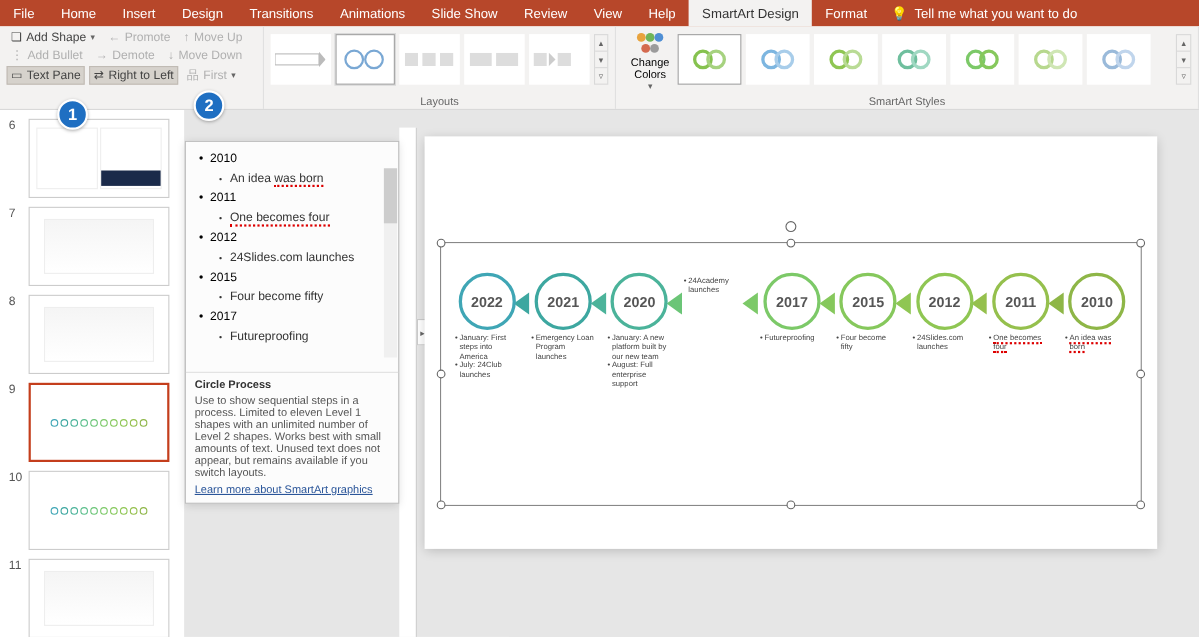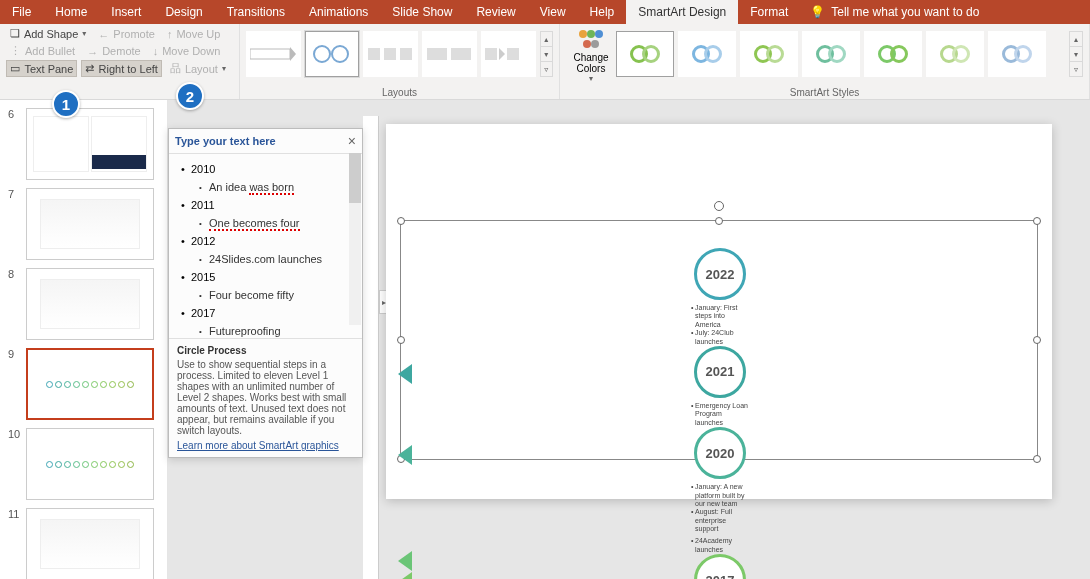--- a/index.html
+++ b/index.html
@@ -79,21 +79,21 @@
 .canvas { position:absolute; left:218px; top:24px; width:666px; height:375px; background:#fff; box-shadow:0 2px 10px rgba(0,0,0,0.2);}
 .selection { position:absolute; left:232px; top:120px; width:638px; height:240px; border:1px solid #888;}
 .handle{position:absolute;width:8px;height:8px;background:#fff;border:1px solid #666;border-radius:50%;}
 .handle.tl{left:-4px;top:-4px;} .handle.tr{right:-4px;top:-4px;}
 .handle.bl{left:-4px;bottom:-4px;} .handle.br{right:-4px;bottom:-4px;}
 .handle.tm{left:50%;top:-4px;margin-left:-4px;} .handle.bm{left:50%;bottom:-4px;margin-left:-4px;}
 .handle.ml{left:-4px;top:50%;margin-top:-4px;} .handle.mr{right:-4px;top:50%;margin-top:-4px;}
 .rothandle{position:absolute;left:50%;top:-20px;width:10px;height:10px;margin-left:-5px;background:#fff;border:1px solid #666;border-radius:50%;}
 
 
-.timeline{position:absolute;left:240px;top:148px;width:624px;height:180px;display:flex;flex-direction:column;}
+.timeline{position:absolute;left:240px;top:148px;width:624px;height:180px;display:flex;}
 .tl-item{flex:1;display:flex;flex-direction:column;align-items:center;position:relative;}
 .tl-circle{width:52px;height:52px;border-radius:50%;border:3px solid;display:flex;align-items:center;justify-content:center;font-weight:bold;font-size:13px;color:#555;background:#fff;position:relative;z-index:2;}
 .tl-connector{position:absolute;left:-10px;top:18px;width:0;height:0;border-top:10px solid transparent;border-bottom:10px solid transparent;border-right:14px solid;z-index:1;}
 .tl-text{font-size:7px;color:#444;margin-top:4px;text-align:left;width:58px;line-height:1.2;}
 .tl-text div{position:relative;padding-left:4px;}
 .tl-text div::before{content:"•";position:absolute;left:0;}
 
 
 .callout{position:absolute;width:28px;height:28px;border-radius:50%;background:#1f6fc2;color:#fff;display:flex;align-items:center;justify-content:center;font-weight:bold;font-size:15px;border:2px solid #fff;box-shadow:0 1px 3px rgba(0,0,0,0.3);z-index:100;}
 
@@ -131,21 +131,21 @@
         <div class="btnflat disabled">↑ <span>Move Up</span></div>
       </div>
       <div class="cg-row">
         <div class="btnflat disabled">⋮ <span>Add Bullet</span></div>
         <div class="btnflat disabled">→ <span>Demote</span></div>
         <div class="btnflat disabled">↓ <span>Move Down</span></div>
       </div>
       <div class="cg-row">
         <div class="btnflat toggled">▭ <span>Text Pane</span></div>
         <div class="btnflat toggled">⇄ <span>Right to Left</span></div>
-        <div class="btnflat disabled">品 <span>Layout</span> <span class="caret">▾</span></div>
+        <div class="btnflat disabled">品 <span>First</span> <span class="caret">▾</span></div>
       </div>
     </div>
     <div class="callout" style="left:52px;top:66px;">1</div>
     <div class="callout" style="left:176px;top:58px;">2</div>
   </div>
 
   <div class="group" style="width:320px;">
     <div class="layouts-gallery">
       <div class="layout-thumb">
           <svg width="46" height="14">
@@ -318,24 +318,20 @@
             <div style="width:100px;height:50px;background:linear-gradient(#f5f5f5,#fff);border:1px solid #eee;"></div>
           </div>
         </div>
       </div>
     </div>
 
   <div class="editor">
     <div class="ruler-v"></div>
 
     <div class="textpane">
-      <div class="textpane-header">
-        <span>Type your text here</span>
-        <span class="close">×</span>
-      </div>
       <div class="textpane-body" id="tpbody">
           <ul>
             <li class="l1">2010</li>
             <li class="l2">An idea <span class="redwave">was born</span></li>
             <li class="l1">2011</li>
             <li class="l2"><span class="redwave">One becomes four</span></li>
             <li class="l1">2012</li>
             <li class="l2">24Slides.com launches</li>
             <li class="l1">2015</li>
             <li class="l2">Four become fifty</li>

